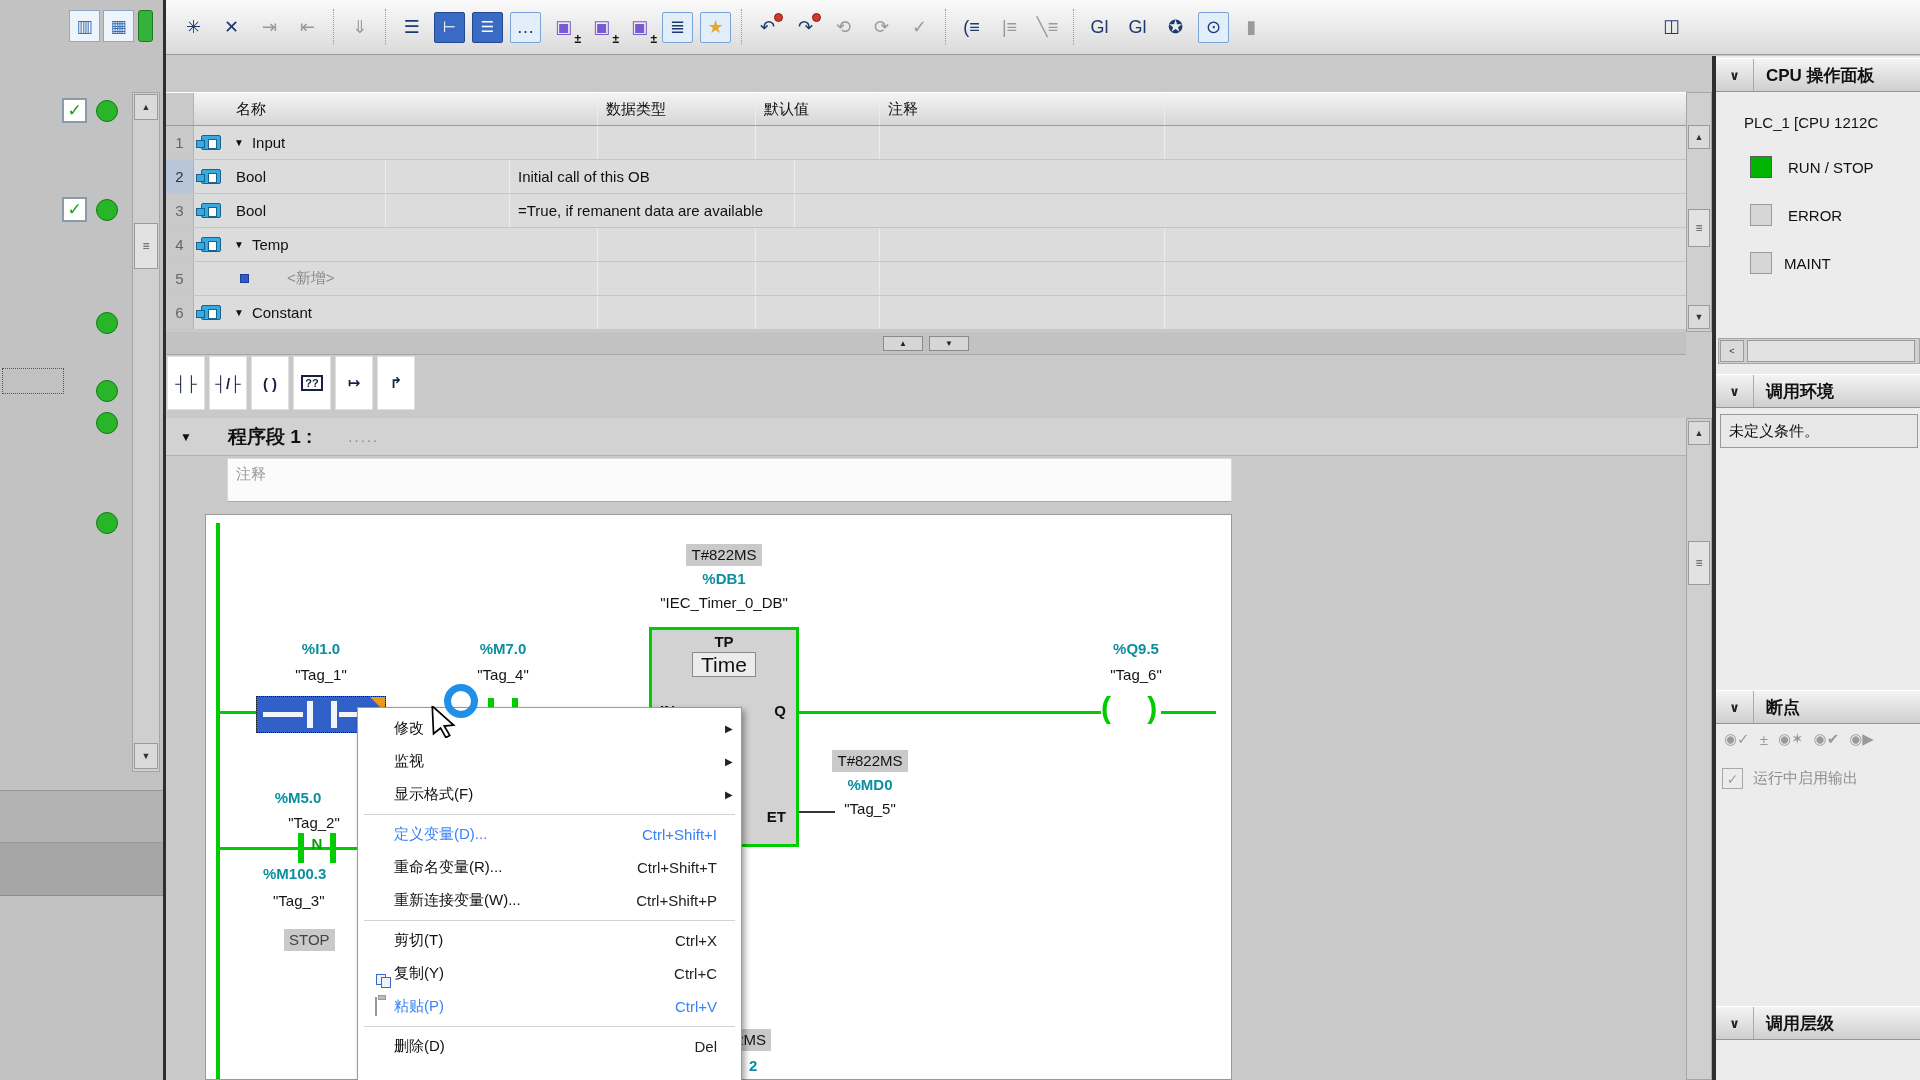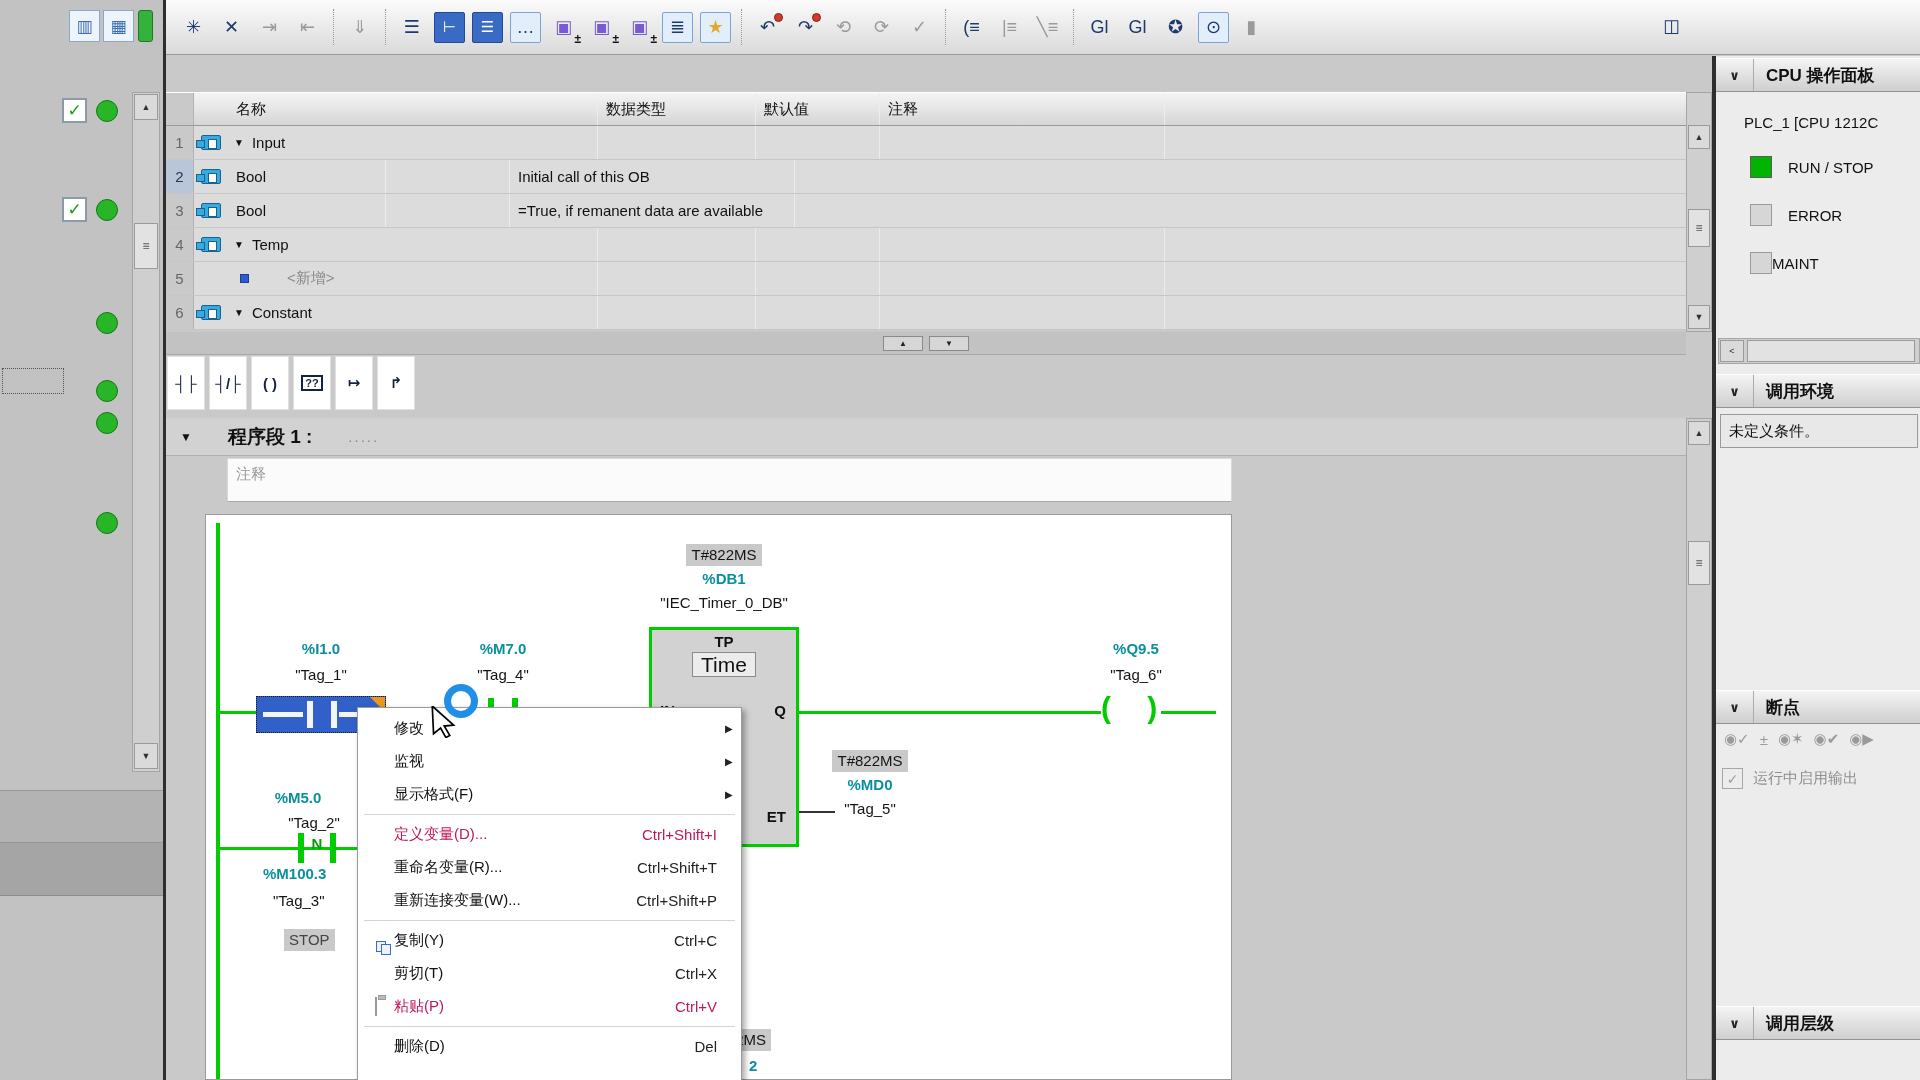--- a/index.html
+++ b/index.html
@@ -75,21 +75,21 @@
   .sel-contact{background:#3060c8;border:1px dotted #1a1a1a}
   .sel-contact .wseg{position:absolute;background:#f2f4f8}
   .sel-contact .corner{position:absolute;right:0;top:0;width:0;height:0;border-top:15px solid #e8991e;border-left:15px solid transparent}
   .ring{border:7px solid #1f8fe8;border-radius:50%;z-index:60}
   .menu{left:357px;top:707px;width:385px;height:380px;background:#fff;border:1px solid #9a9a9a;box-shadow:3px 3px 6px rgba(0,0,0,.35);z-index:50;padding-top:4px}
   .mi{height:33px;display:flex;align-items:center;font-size:15px}
   .mi .ic{width:36px;text-align:center;font-size:16px}
   .mi .lb{flex:1}
   .mi .sc{margin-right:8px;color:#222}
   .mi .ar{width:16px;font-size:10px;color:#222}
-  .mi.dis .lb,.mi.dis .sc{color:#be185d}
+  .mi.dis .lb,.mi.dis .sc{color:#3b82f6}
   .msep{height:1px;background:#d4d4d4;margin:3px 6px}
   .ic-cut{color:#2858b8}
   .ic-copy{position:relative;width:15px;height:13px;margin:0 auto}
   .ic-copy i,.ic-copy b{position:absolute;width:10px;height:11px;background:#eef3fb;border:1px solid #3a6bc4}
   .ic-copy i{left:0;top:0}.ic-copy b{left:5px;top:3px}
   .ic-paste{position:relative;width:12px;height:14px;margin:0 auto;background:#e8e8e8;border:1px solid #9a9a9a}
   .ic-paste:before{content:"";position:absolute;left:2px;top:-3px;width:6px;height:3px;background:#bbb;border:1px solid #9a9a9a}
   .ic-del{color:#1d3a6e;font-weight:bold}
   
   .rp{left:1716px;top:56px;width:204px;height:1024px;background:#ececec}
@@ -494,29 +494,29 @@
         <span class="ar"></span>
       </div>
     <div class="mi">
         <span class="ic"></span>
         <span class="lb">重新连接变量(W)...</span>
         <span class="sc">Ctrl+Shift+P</span>
         <span class="ar"></span>
       </div>
     <div class="msep"></div>
     <div class="mi">
+        <span class="ic ic-cut"></span>
+        <span class="lb">剪切(T)</span>
+        <span class="sc">Ctrl+X</span>
+        <span class="ar"></span>
+      </div>
+    <div class="mi">
         <span class="ic"><span class="ic-copy"><i></i><b></b></span></span>
         <span class="lb">复制(Y)</span>
         <span class="sc">Ctrl+C</span>
-        <span class="ar"></span>
-      </div>
-    <div class="mi">
-        <span class="ic ic-cut"></span>
-        <span class="lb">剪切(T)</span>
-        <span class="sc">Ctrl+X</span>
         <span class="ar"></span>
       </div>
     <div class="mi dis">
         <span class="ic"><span class="ic-paste"></span></span>
         <span class="lb">粘贴(P)</span>
         <span class="sc">Ctrl+V</span>
         <span class="ar"></span>
       </div>
     <div class="msep"></div>
     <div class="mi">
@@ -542,21 +542,21 @@
     </div>
     <div class="abs" style="left:28px;top:58px;white-space:nowrap">PLC_1 [CPU 1212C</div>
     <div class="abs" style="left:34px;top:100px;display:flex;align-items:center;gap:16px">
       <span class="led on"></span>
         <span>RUN / STOP</span>
     </div>
     <div class="abs" style="left:34px;top:148px;display:flex;align-items:center;gap:16px">
       <span class="led"></span>
         <span>ERROR</span>
     </div>
-    <div class="abs" style="left:34px;top:196px;display:flex;align-items:center;gap:0">
+    <div class="abs" style="left:34px;top:196px;display:flex;align-items:center;gap:12px">
       <span class="led"></span>
         <span>MAINT</span>
     </div>
     <div class="abs vsb" style="left:2px;top:282px;width:202px;height:26px">
       <div class="abs sb-btn" style="left:1px;top:1px;width:24px;height:22px">
           <span>&lt;</span>
         </div>
       <div class="abs sb-thumb" style="left:28px;top:1px;width:168px;height:22px"></div>
     </div>
 

